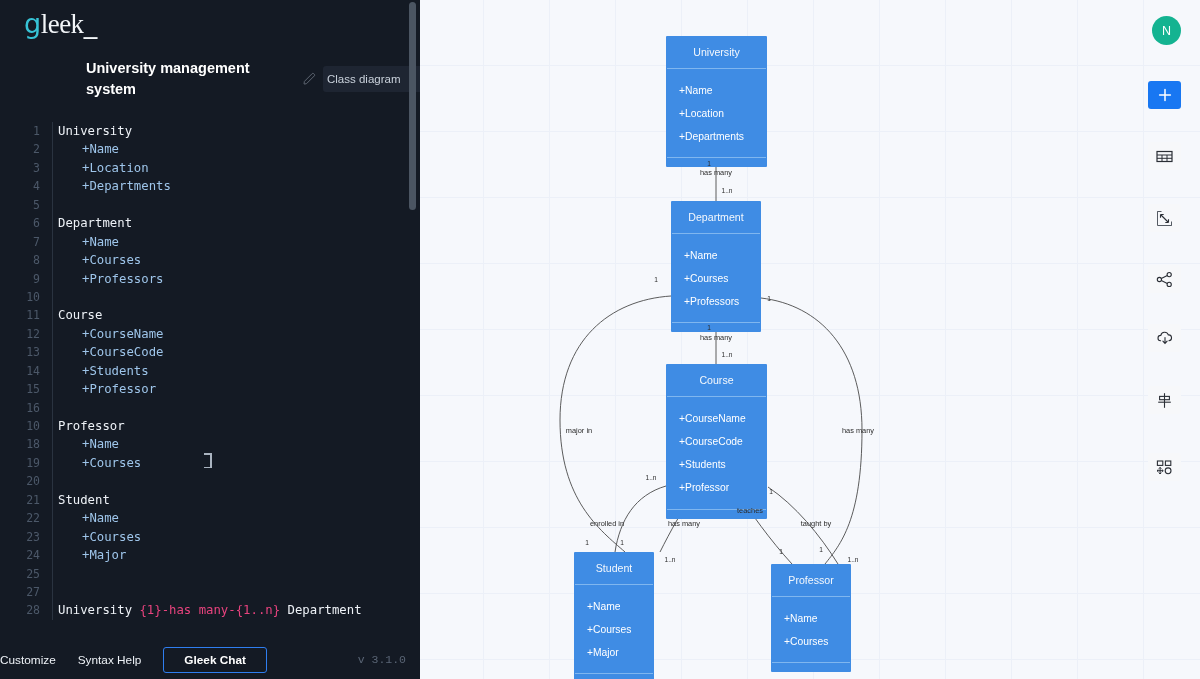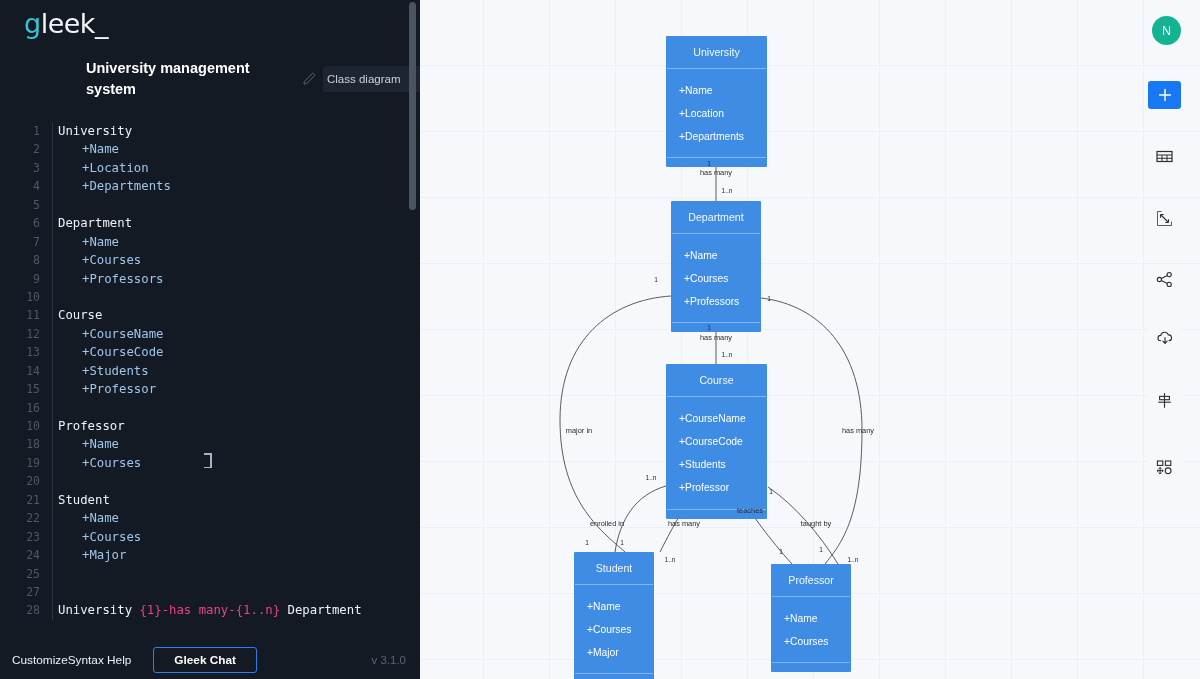--- a/index.html
+++ b/index.html
@@ -21,21 +21,21 @@
     flex: 0 0 420px;
     overflow: hidden;
   }
   #logo {
     position: absolute; left: 24px; top: 8px;
     font-size: 27px; font-weight: 400;
     letter-spacing: -0.5px;
     font-family: "DejaVu Sans", sans-serif;
   }
   #logo .g { color: #37c3d6; }
-  #logo .rest { color: #f2f5f8; }
+  #logo .rest { color: #f2f5f8; font-family: Liberation Serif, serif; }
   #logo .cursor { color: #f2f5f8; }
 
   #title-row {
     position: absolute; left: 50px; top: 58px; width: 360px;
     display: flex; align-items: flex-start; justify-content: space-between; margin-left: 36px;
   }
   #doc-title {
     color: #ffffff; font-size: 14.5px; font-weight: bold;
     line-height: 21px; width: 175px;
   }
@@ -92,27 +92,27 @@
   #cursor-caret::after  { bottom: 0; }
   #cursor-caret span { position:absolute; left: 3px; top: 0; width: 1.5px; height: 15px; background: #aab4c0; }
 
   
   #bottom-bar {
     position: absolute; left: 0; bottom: 0; width: 420px; height: 39px;
     display: flex; align-items: center; gap: 0;
     background: #141a24;
   }
   .bb-item { color: #eef2f7; font-size: 11.8px; padding: 0 0 0 0; }
-  #bb-customize { margin-left: 12px; }
-  #bb-syntax { }
+  #bb-customize { }
+  #bb-syntax { margin-left: 22px; }
   #bb-chat {
     margin-left: 22px; border: 1.5px solid #2f7ef0; border-radius: 3px;
     padding: 5px 20px; color: #ffffff; font-size: 11.8px; font-weight: bold;
   }
-  #bb-version { position: absolute; right: 14px; color: #5a6575; font-size: 11.5px; }
+  #bb-version { position: absolute; right: 14px; color: #5a6575; font-size: 11.5px; font-family: Liberation Mono, monospace; }
 
   
   #canvas-area {
     position: relative; flex: 1 1 auto; height: 679px;
     background: #f6f8fc;
     overflow: hidden;
   }
   #grid {
     position: absolute; inset: 0;
     background-image:

